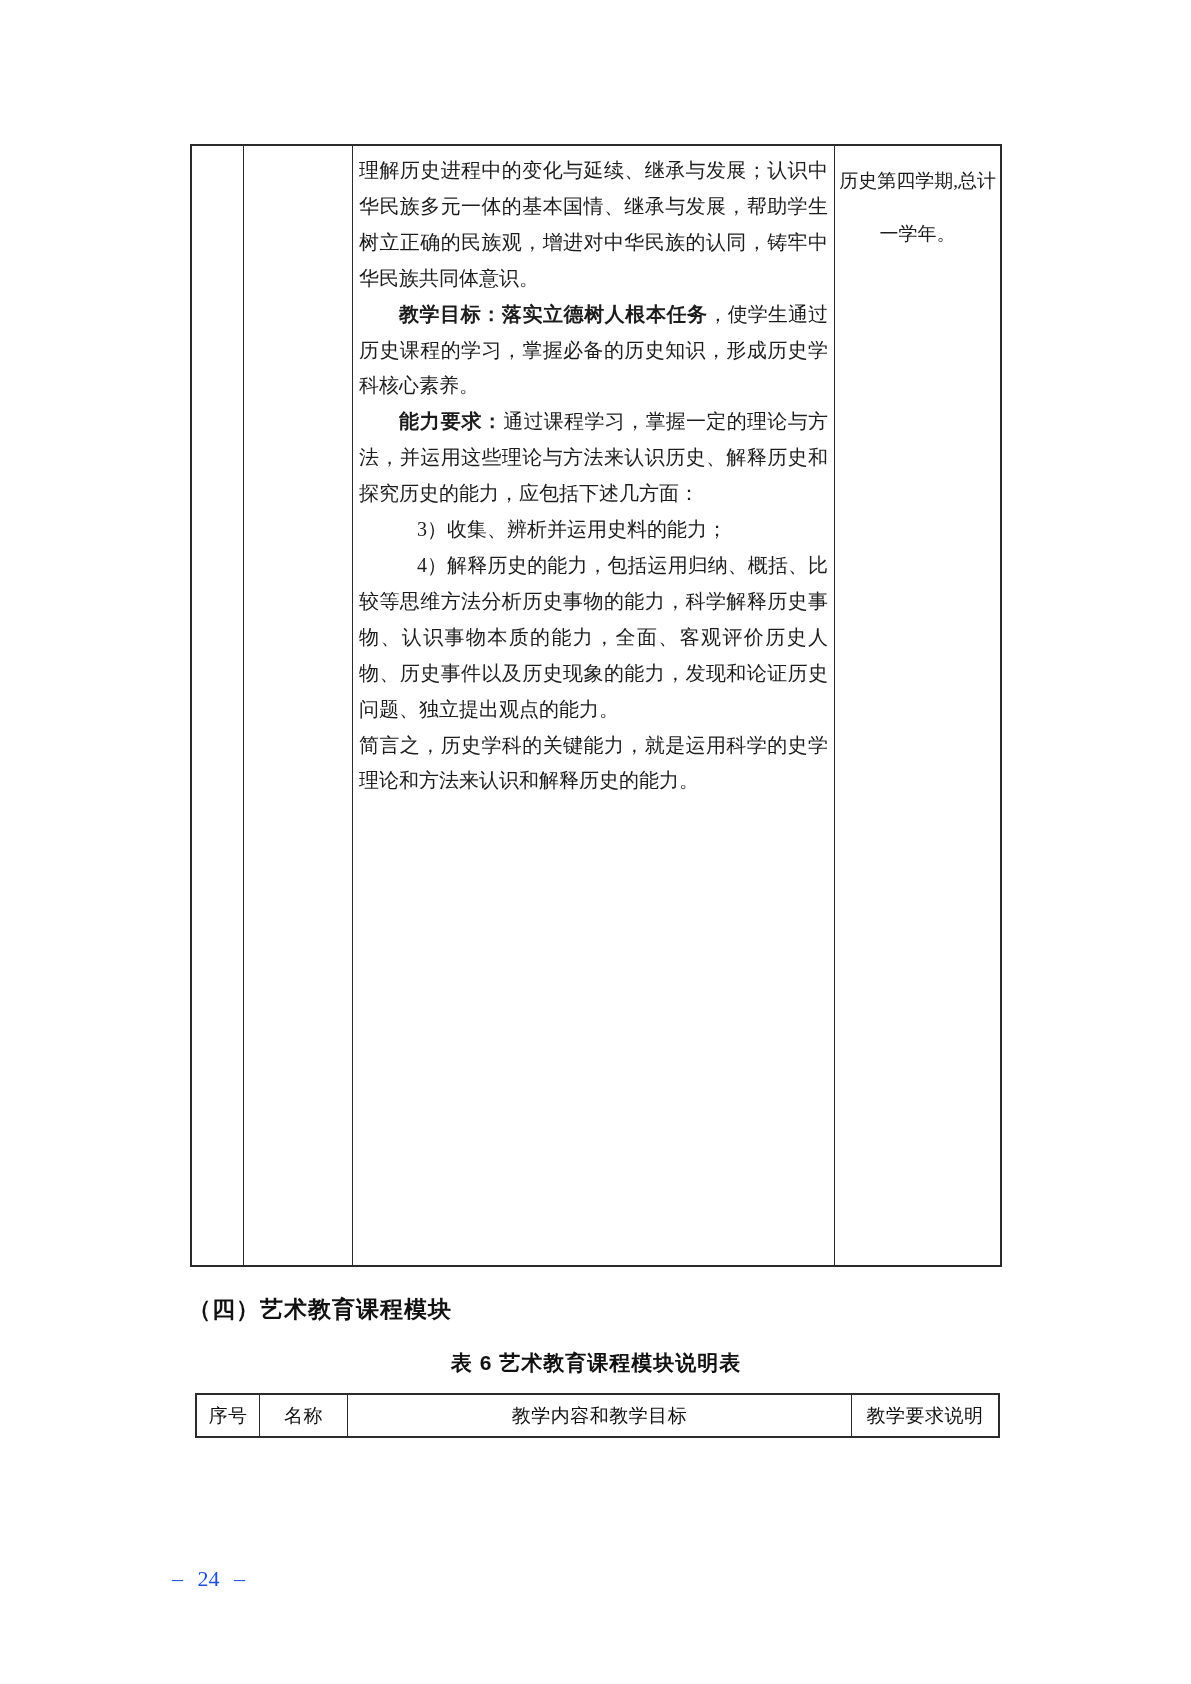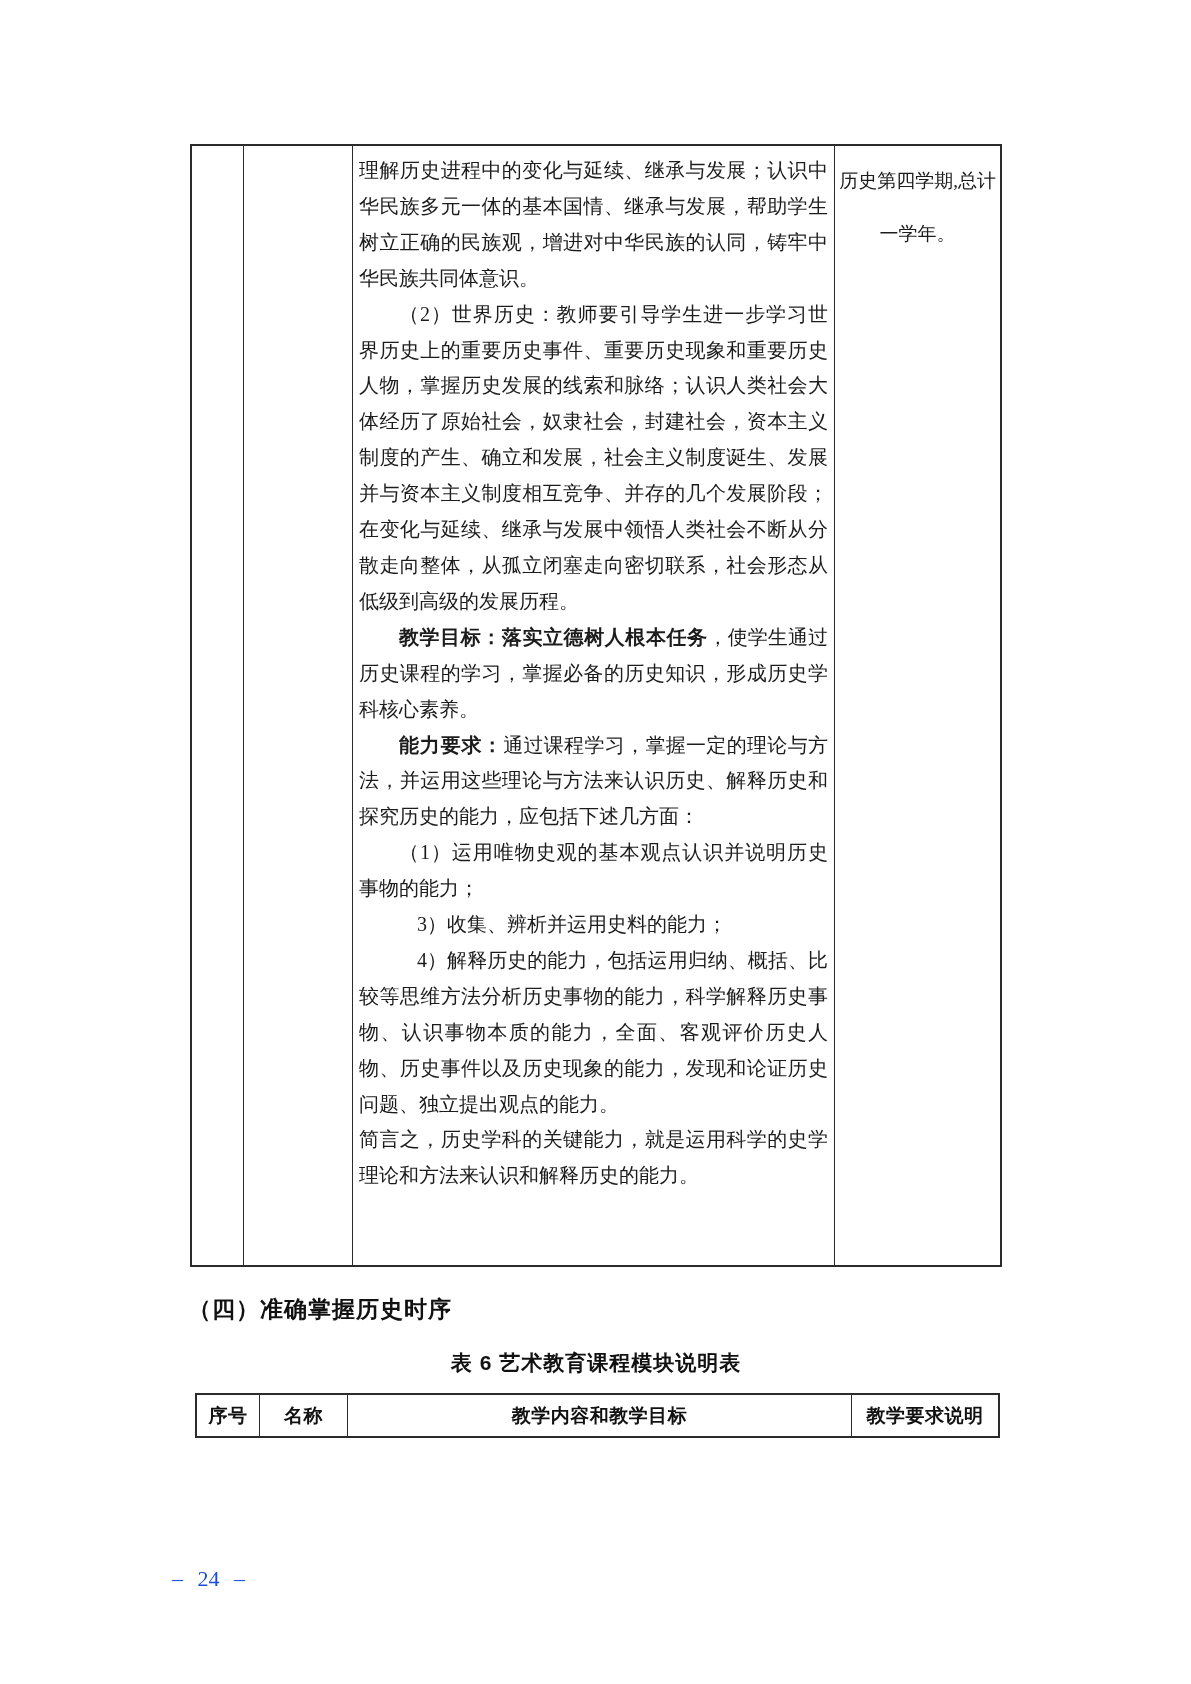--- a/index.html
+++ b/index.html
@@ -50,21 +50,21 @@
   
   .t2{
     position:absolute;left:195px;top:1393px;width:805px;height:45px;
     display:grid;grid-template-columns:63px 88px 504px 146px;
     border:2px solid #2b2b2b;border-bottom-width:2.5px;
     box-sizing:border-box;background:#fff;
   }
   .t2 .th{
     border-right:1.5px solid #2b2b2b;box-sizing:border-box;
     display:flex;align-items:center;justify-content:center;
-    font-family:"Liberation Sans", sans-serif;font-weight:bold;
+    font-family:"Liberation Sans", sans-serif;font-weight:normal;
     font-size:19px;letter-spacing:0.5px;color:#111;
   }
   .t2 .th:last-child{border-right:none;}
 
   
   .page-number{
     position:absolute;left:172px;top:1566px;
     font-size:22px;color:#1d4ed8;word-spacing:9px;
   }
 </style>
@@ -72,33 +72,31 @@
 <body>
 
 <div class="page">
 
   <div class="t1">
     <div class="cell"></div>
     <div class="cell"></div>
 
     <div class="cell cell-content">
       <p class="p-flush">理解历史进程中的变化与延续、继承与发展；认识中华民族多元一体的基本国情、继承与发展，帮助学生树立正确的民族观，增进对中华民族的认同，铸牢中华民族共同体意识。</p>
-      <p class="p-indent">（2）世界历史：教师要引导学生进一步学习世界历史上的重要历史事件、重要历史现象和重要历史人物，掌握历史发展的线索和脉络；认识人类社会大体经历了原始社会，奴隶社会，封建社会，资本主义制度的产生、确立和发展，社会主义制度诞生、发展并与资本主义制度相互竞争、并存的几个发展阶段；在变化与延续、继承与发展中领悟人类社会不断从分散走向整体，从孤立闭塞走向密切联系，社会形态从低级到高级的发展历程。</p>
       <p class="p-indent"><span class="lead">教学目标：落实立德树人根本任务</span><span>，使学生通过历史课程的学习，掌握必备的历史知识，形成历史学科核心素养。</span></p>
       <p class="p-indent"><span class="lead">能力要求：</span><span>通过课程学习，掌握一定的理论与方法，并运用这些理论与方法来认识历史、解释历史和探究历史的能力，应包括下述几方面：</span></p>
-      <p class="p-indent">（1）运用唯物史观的基本观点认识并说明历史事物的能力；</p>
       <p class="p-list">3）收集、辨析并运用史料的能力；</p>
       <p class="p-list">4）解释历史的能力，包括运用归纳、概括、比较等思维方法分析历史事物的能力，科学解释历史事物、认识事物本质的能力，全面、客观评价历史人物、历史事件以及历史现象的能力，发现和论证历史问题、独立提出观点的能力。</p>
       <p class="p-flush">简言之，历史学科的关键能力，就是运用科学的史学理论和方法来认识和解释历史的能力。</p>
     </div>
 
     <div class="cell cell-note">历史第四学期,总计一学年。</div>
   </div>
 
-  <div class="section-heading">（四）准确掌握历史时序</div>
+  <div class="section-heading">（四）艺术教育课程模块</div>
 
   <div class="table-caption">表 6 艺术教育课程模块说明表</div>
 
   <div class="t2">
     <div class="th">序号</div>
     <div class="th">名称</div>
     <div class="th">教学内容和教学目标</div>
     <div class="th">教学要求说明</div>
   </div>
 

